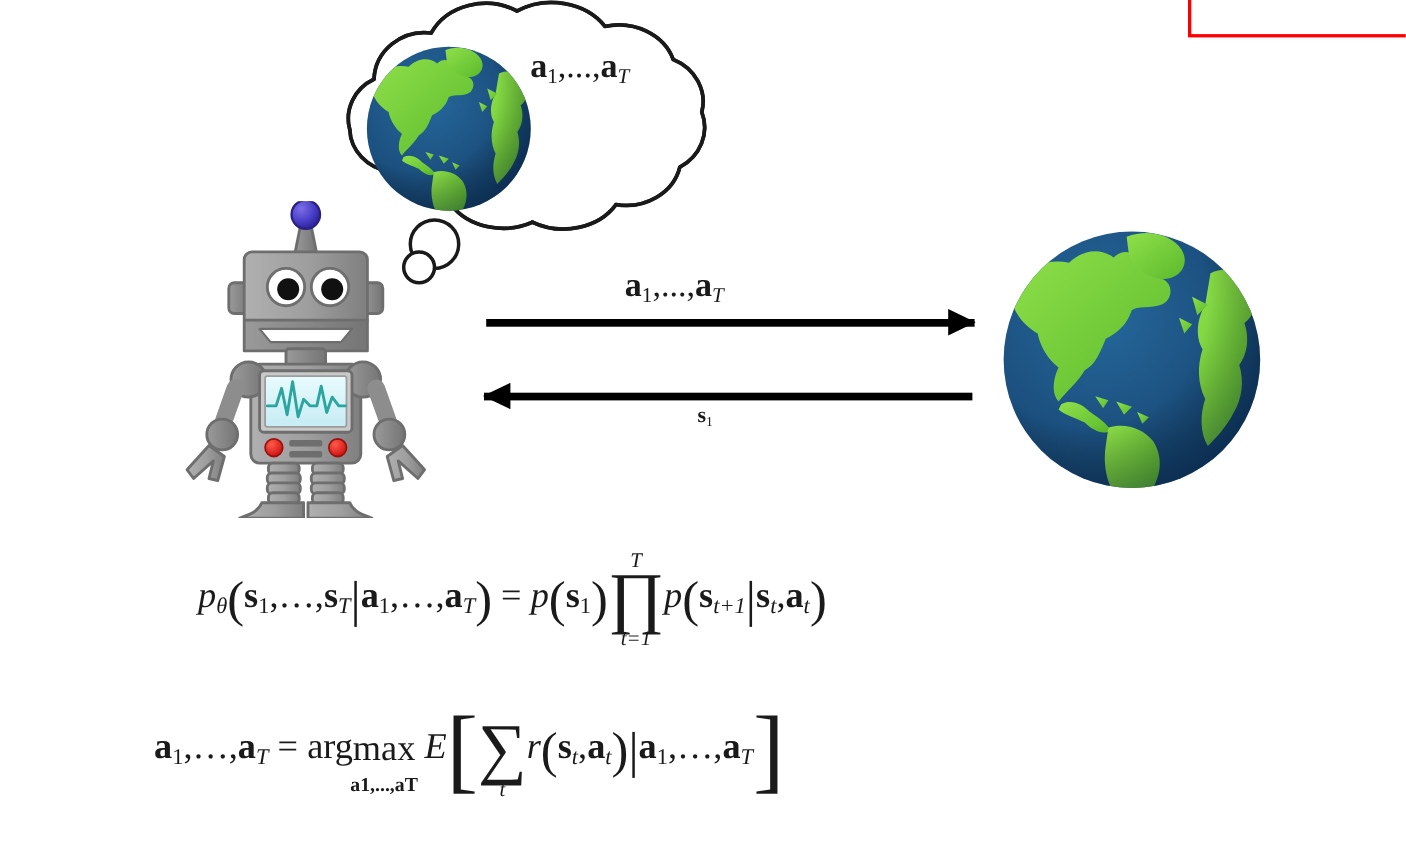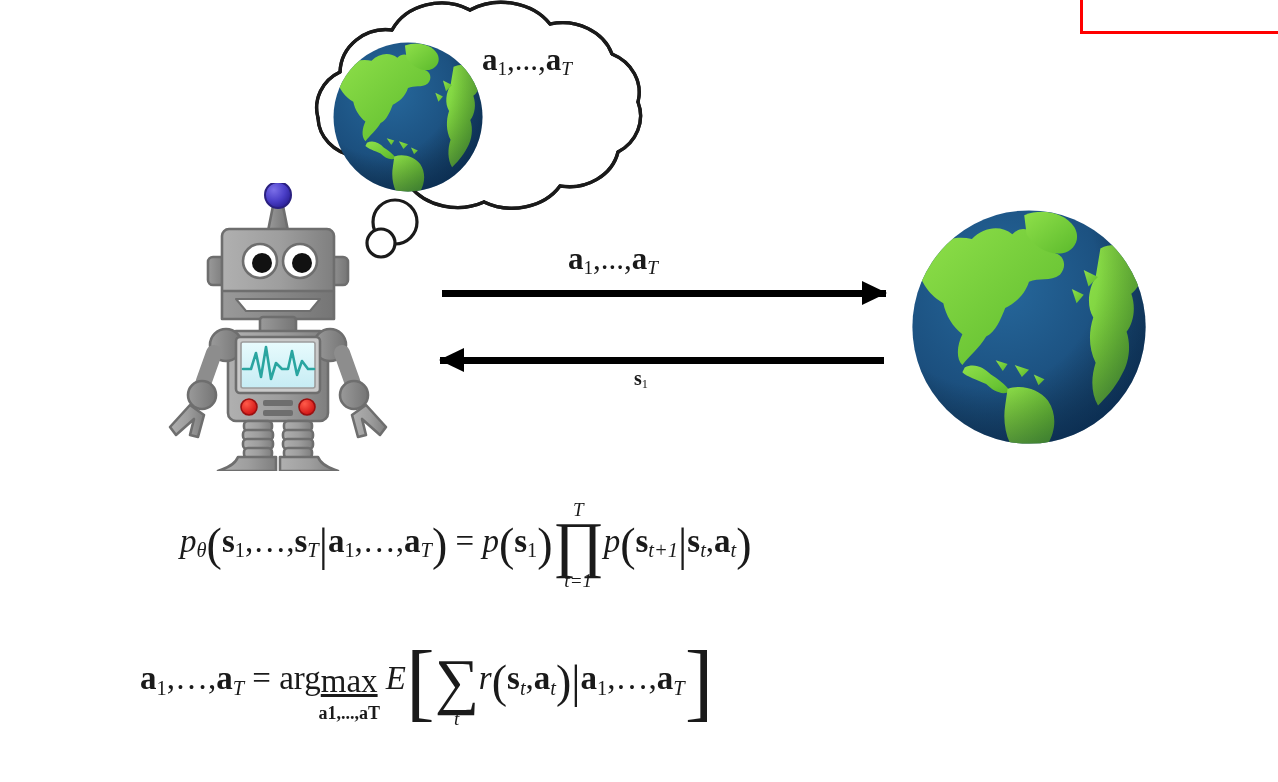--- a/index.html
+++ b/index.html
@@ -131,21 +131,20 @@
   .bigop .lim-bot {
     font-size: 19px; font-style: italic; display: block;
     position: absolute; left: 0; right: 0; bottom: -22px;
   }
   .argmax {
     display: inline-block;
     text-align: center;
     vertical-align: middle;
     position: relative;
     line-height: 1;
-    text-decoration: underline;
   }
   .argmax .mx { font-size: 33px; font-style: normal; display: block; }
   .argmax .under {
     font-size: 18px; display: block;
     position: absolute; left: -6px; right: -6px; bottom: -24px;
     font-weight: bold;
   }
   .bigbracket {
     font-size: 86px;
     font-style: normal;

